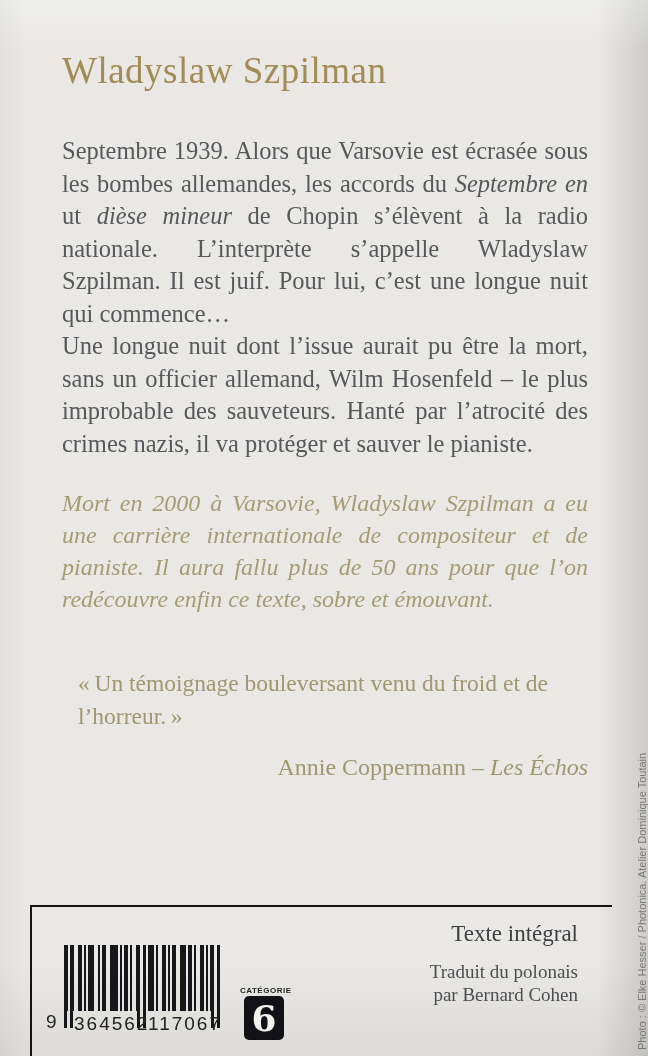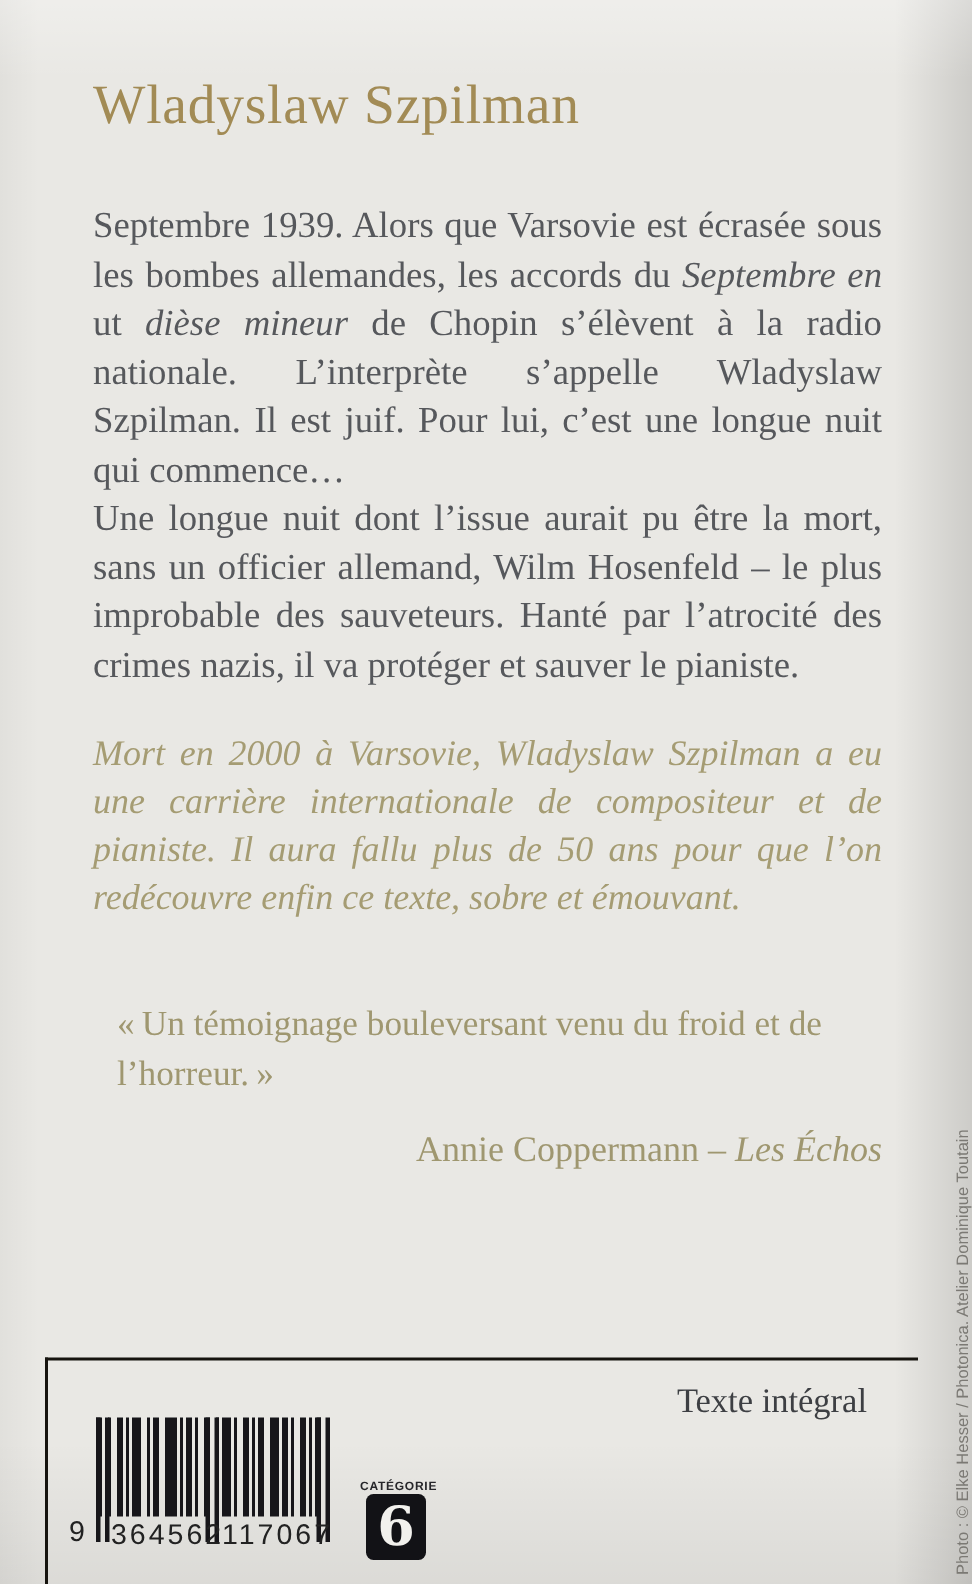--- a/index.html
+++ b/index.html
@@ -138,17 +138,21 @@
     <span class="bd bdg2">117067</span>
   </div>
 
   <div class="badge">
     <div class="badge-label">CATÉGORIE</div>
     <div class="badge-num">6</div>
   </div>
 
   <div class="pub">
     <div class="ti">Texte intégral</div>
+    <div class="tr">
+      <span>Traduit du polonais</span><br>
+      <span>par Bernard Cohen</span>
+    </div>
   </div>
 
   <div class="credit">Photo : © Elke Hesser / Photonica. Atelier Dominique Toutain</div>
 
 </div>
 
 </body></html>

